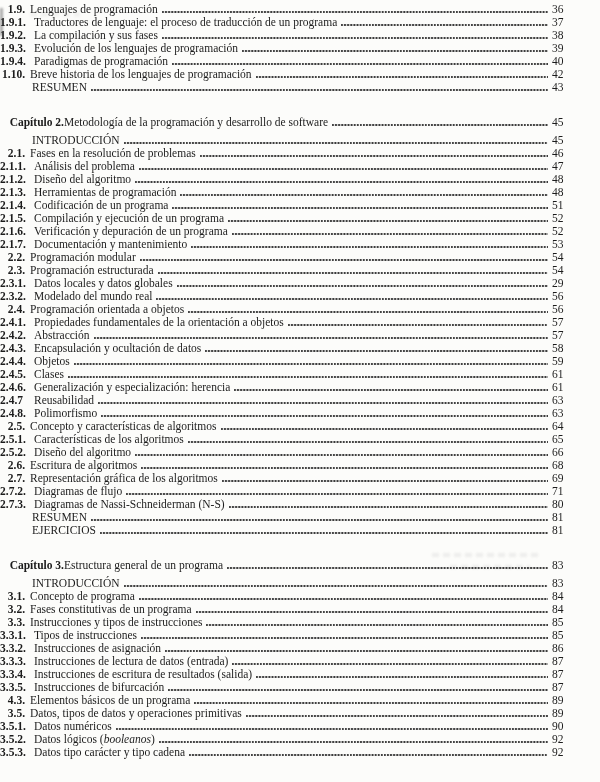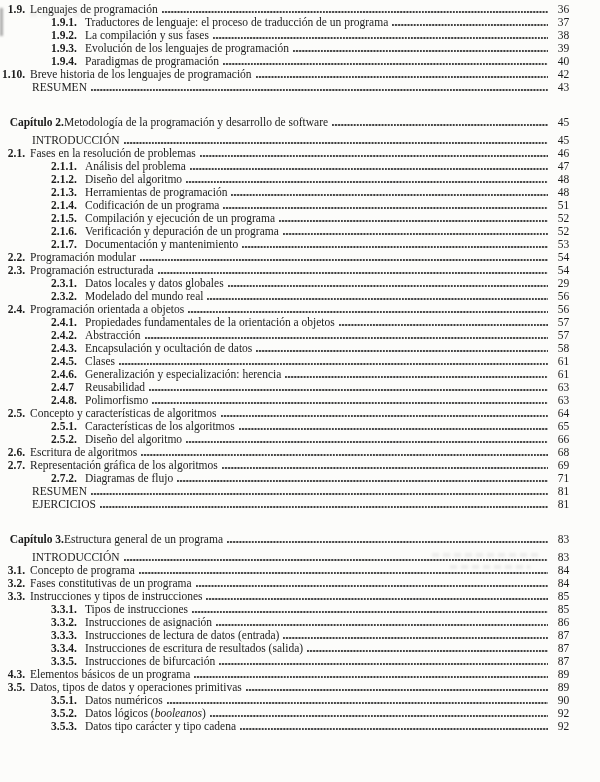--- a/index.html
+++ b/index.html
@@ -40,21 +40,21 @@
     align-self: flex-end;
     height: 4px;
     margin: 0 4px 2px 4px;
     background-image: radial-gradient(circle at 1.1px 2px, #3a3a3a 0.85px, rgba(0,0,0,0) 1.15px);
     background-size: 3.1px 4px;
     background-repeat: repeat-x;
   }
   .row .pageno {
     flex: none;
     width: 23px;
-    text-align: center;
+    text-align: left;
   }
   
   .row.chapter {
     margin-top: 22px;
     margin-bottom: 5px;
   }
   .row.chapter .num {
     width: 56px;
     padding-left: 8px;
     text-align: right;
@@ -67,21 +67,20 @@
   
   .row.s1 {
   }
   .row.s1 .num {
     width: 25px;
     text-align: right;
     margin-right: 5px;
   }
   
   .row.s2 {
-    padding-left: 51px;
   }
   .row.s2 .num {
     width: 30px;
     text-align: left;
     margin-right: 4px;
   }
   
   .ghost {
     position: absolute;
     z-index: 1;
@@ -258,20 +257,26 @@
     <span class="leader"></span>
     <span class="pageno">57</span>
   </div>
       <div class="row s2">
     <span class="num">2.4.3.</span>
     <span class="label">Encapsulación y ocultación de datos</span>
     <span class="leader"></span>
     <span class="pageno">58</span>
   </div>
       <div class="row s2">
+    <span class="num">2.4.4.</span>
+    <span class="label">Objetos</span>
+    <span class="leader"></span>
+    <span class="pageno">59</span>
+  </div>
+      <div class="row s2">
     <span class="num">2.4.5.</span>
     <span class="label">Clases</span>
     <span class="leader"></span>
     <span class="pageno">61</span>
   </div>
       <div class="row s2">
     <span class="num">2.4.6.</span>
     <span class="label">Generalización y especialización: herencia</span>
     <span class="leader"></span>
     <span class="pageno">61</span>
@@ -316,20 +321,26 @@
     <span class="num">2.7.</span>
     <span class="label">Representación gráfica de los algoritmos</span>
     <span class="leader"></span>
     <span class="pageno">69</span>
   </div>
       <div class="row s2">
     <span class="num">2.7.2.</span>
     <span class="label">Diagramas de flujo</span>
     <span class="leader"></span>
     <span class="pageno">71</span>
+  </div>
+      <div class="row s2">
+    <span class="num">2.7.3.</span>
+    <span class="label">Diagramas de Nassi-Schneiderman (N-S)</span>
+    <span class="leader"></span>
+    <span class="pageno">80</span>
   </div>
       <div class="row plain">
 
     <span class="label">RESUMEN</span>
     <span class="leader"></span>
     <span class="pageno">81</span>
   </div>
       <div class="row plain">
 
     <span class="label">EJERCICIOS</span>

